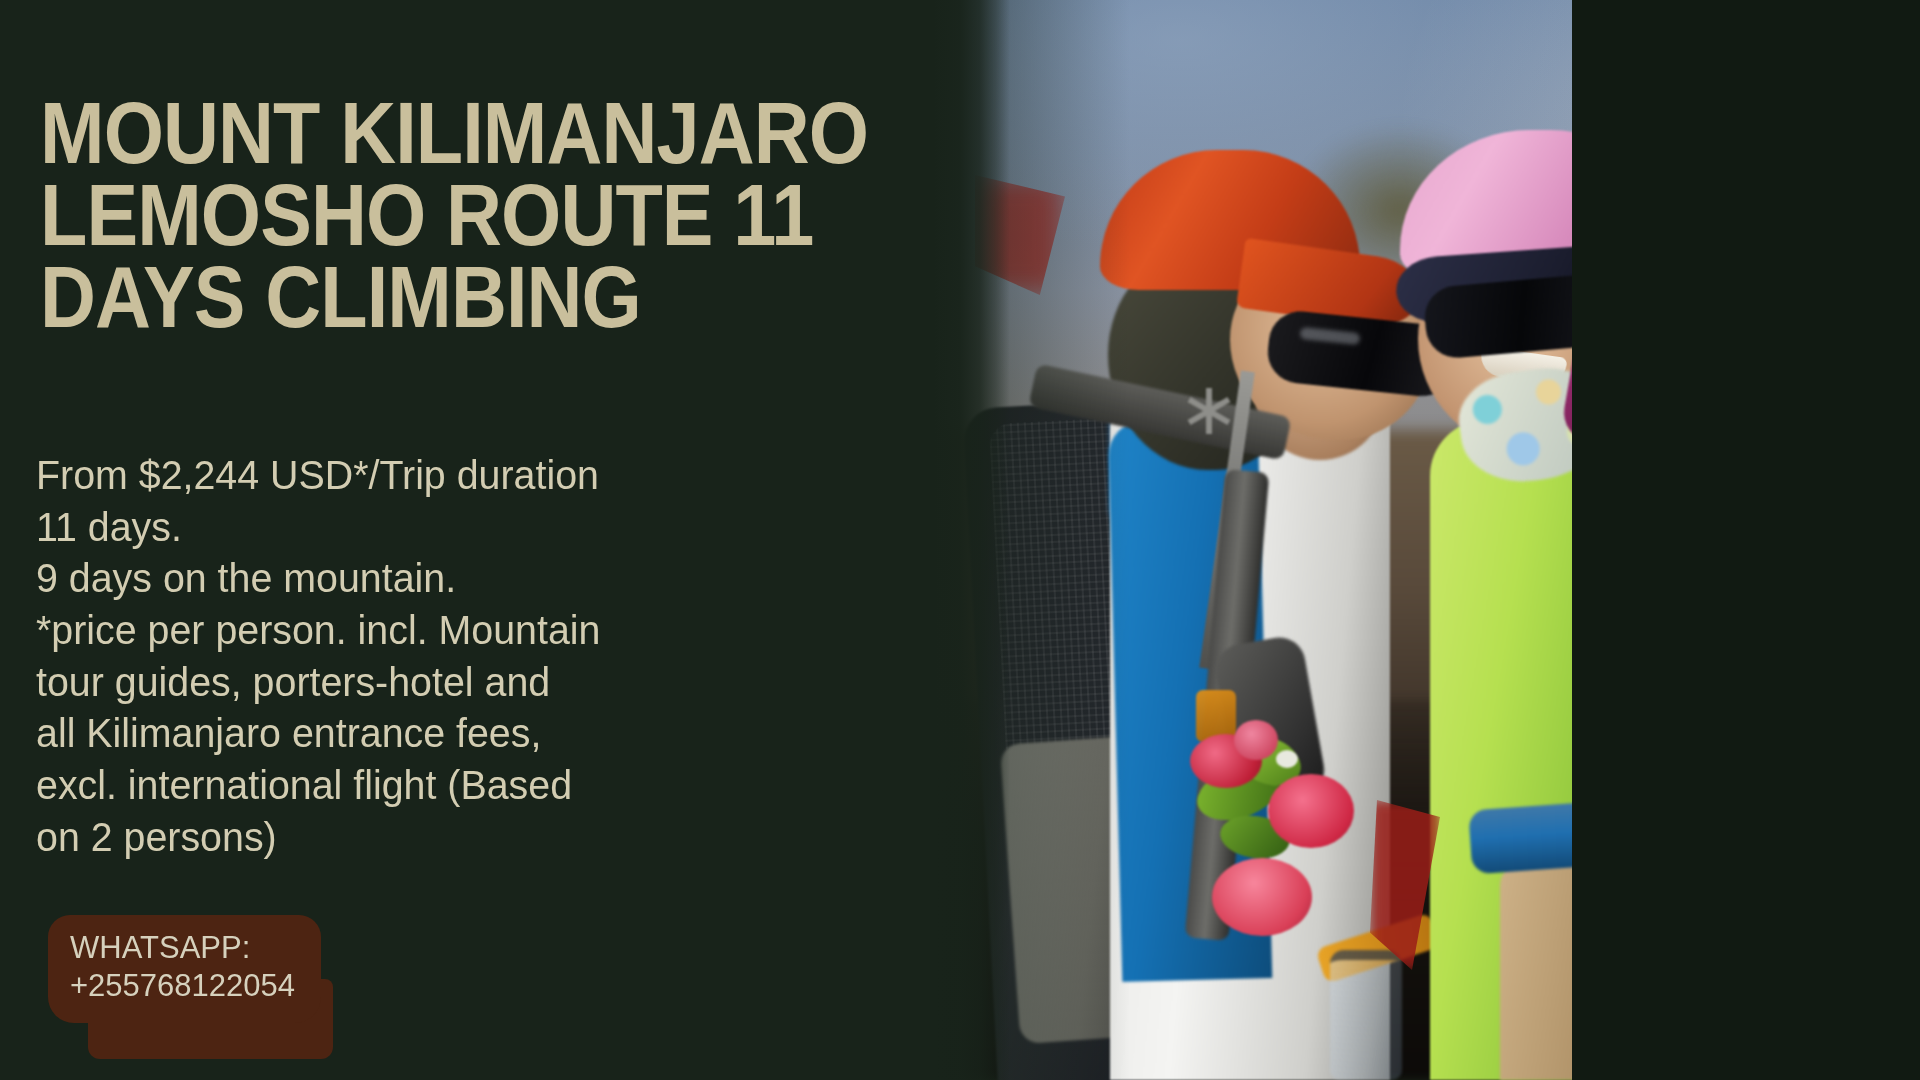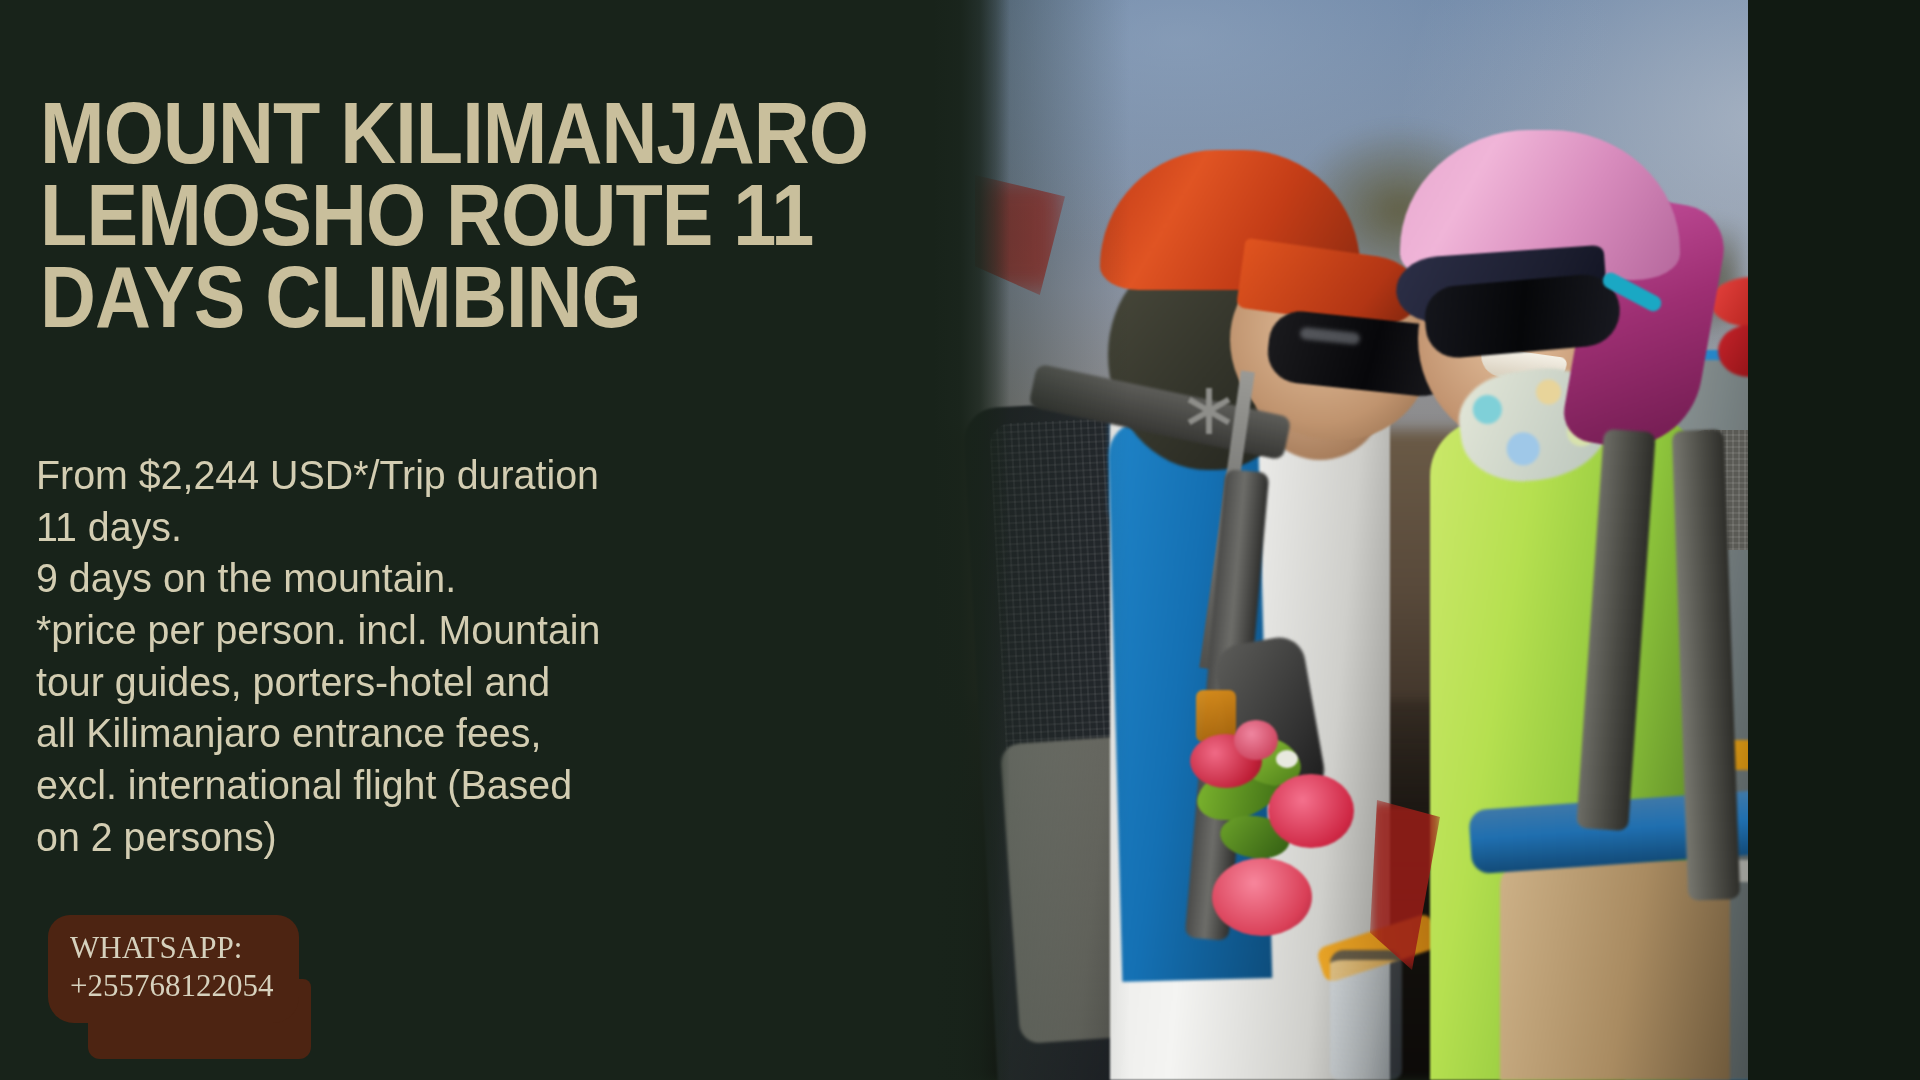--- a/index.html
+++ b/index.html
@@ -3,21 +3,21 @@
 <meta charset="utf-8">
 <style>
   * { margin:0; padding:0; box-sizing:border-box; }
   html, body { width:1920px; height:1080px; overflow:hidden; }
   body {
     font-family:"Liberation Sans", sans-serif;
     background:#111a12;
   }
   #poster {
     position:relative;
-    width:1748px; height:1080px;
+    width:1572px; height:1080px;
     overflow:hidden;
     background:#18231a;
   }
 
   
   .photo {
     position:absolute; inset:0;
     overflow:hidden;
   }
   
@@ -395,21 +395,20 @@
   .whatsapp {
     position:absolute; left:48px; top:915px;
     background:#4d2412;
     color:#d6d1bd;
     font-size:31px;
     line-height:1.22;
     padding:14px 26px 18px 22px;
     border-radius:22px 22px 26px 26px;
     white-space:pre-line;
     box-shadow: 26px 50px 0 -14px #4d2412;
-    font-family: Liberation Serif, serif;
   }
   .whatsapp::after {
     content:"";
     position:absolute; left:0; top:44px; width:100%; height:62px;
     background:#4d2412;
     border-radius:0 26px 26px 26px;
     z-index:-1;
   }
   .whatsapp span { position:relative; z-index:1; }
 </style>

